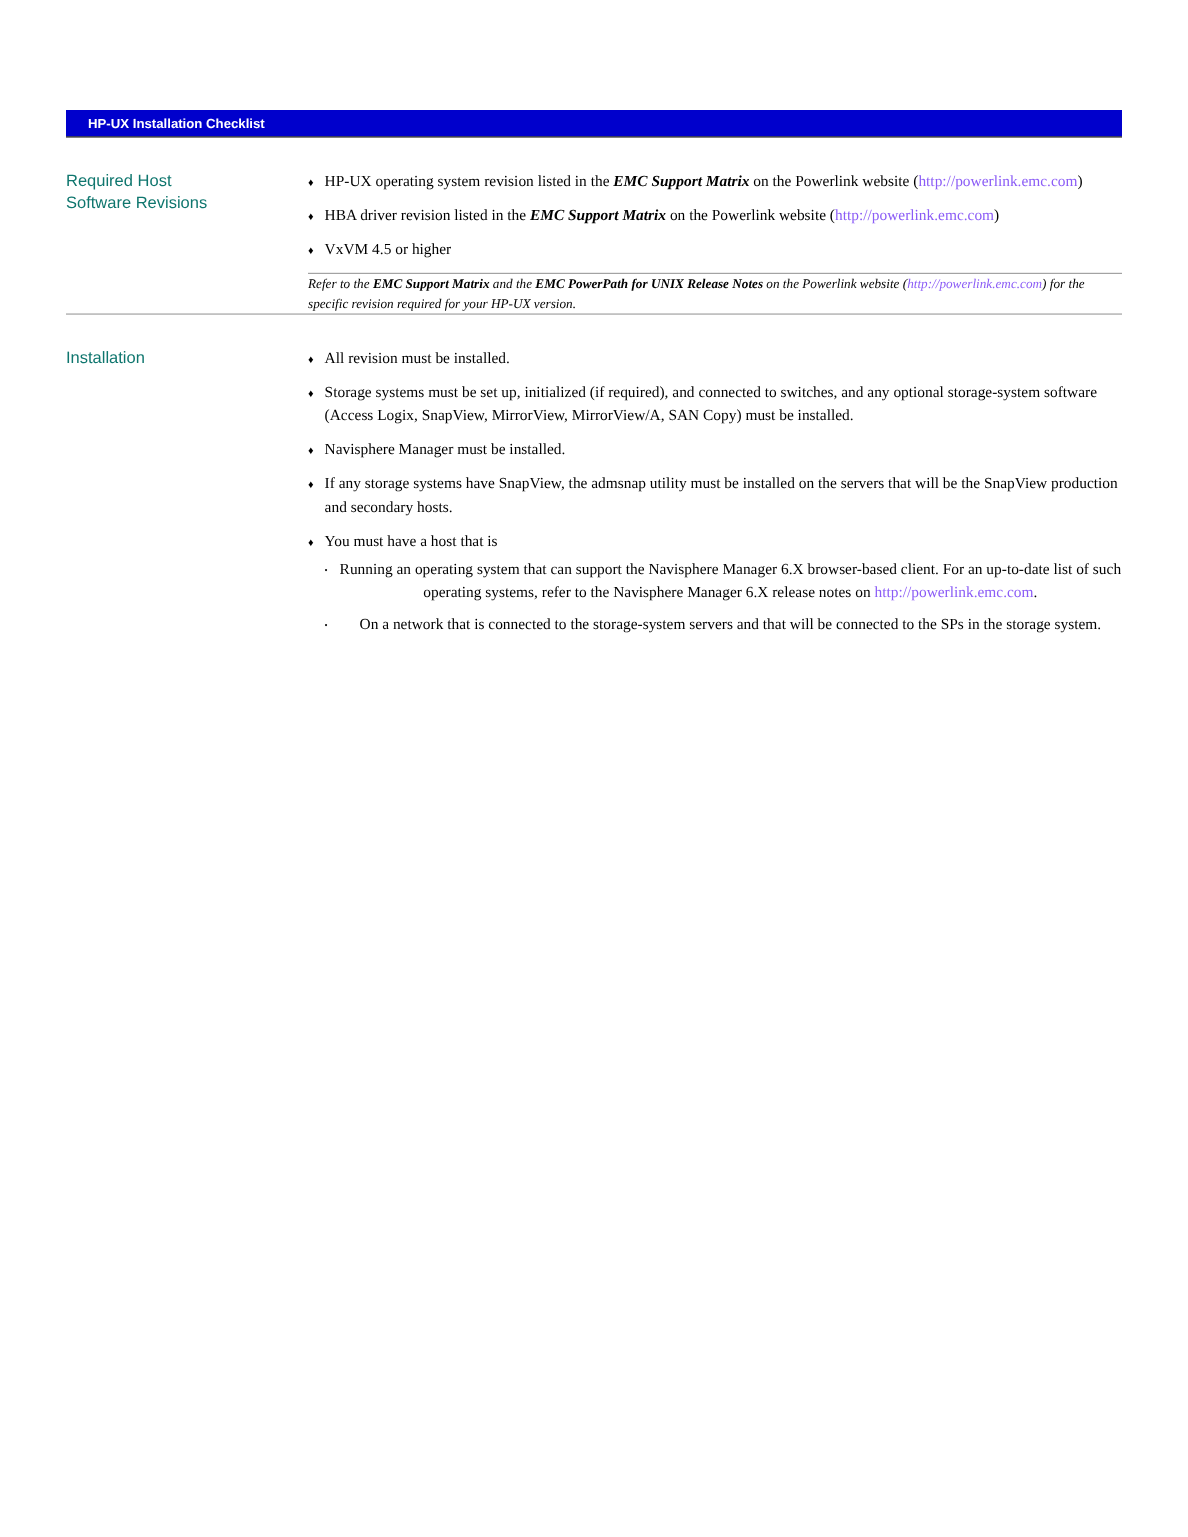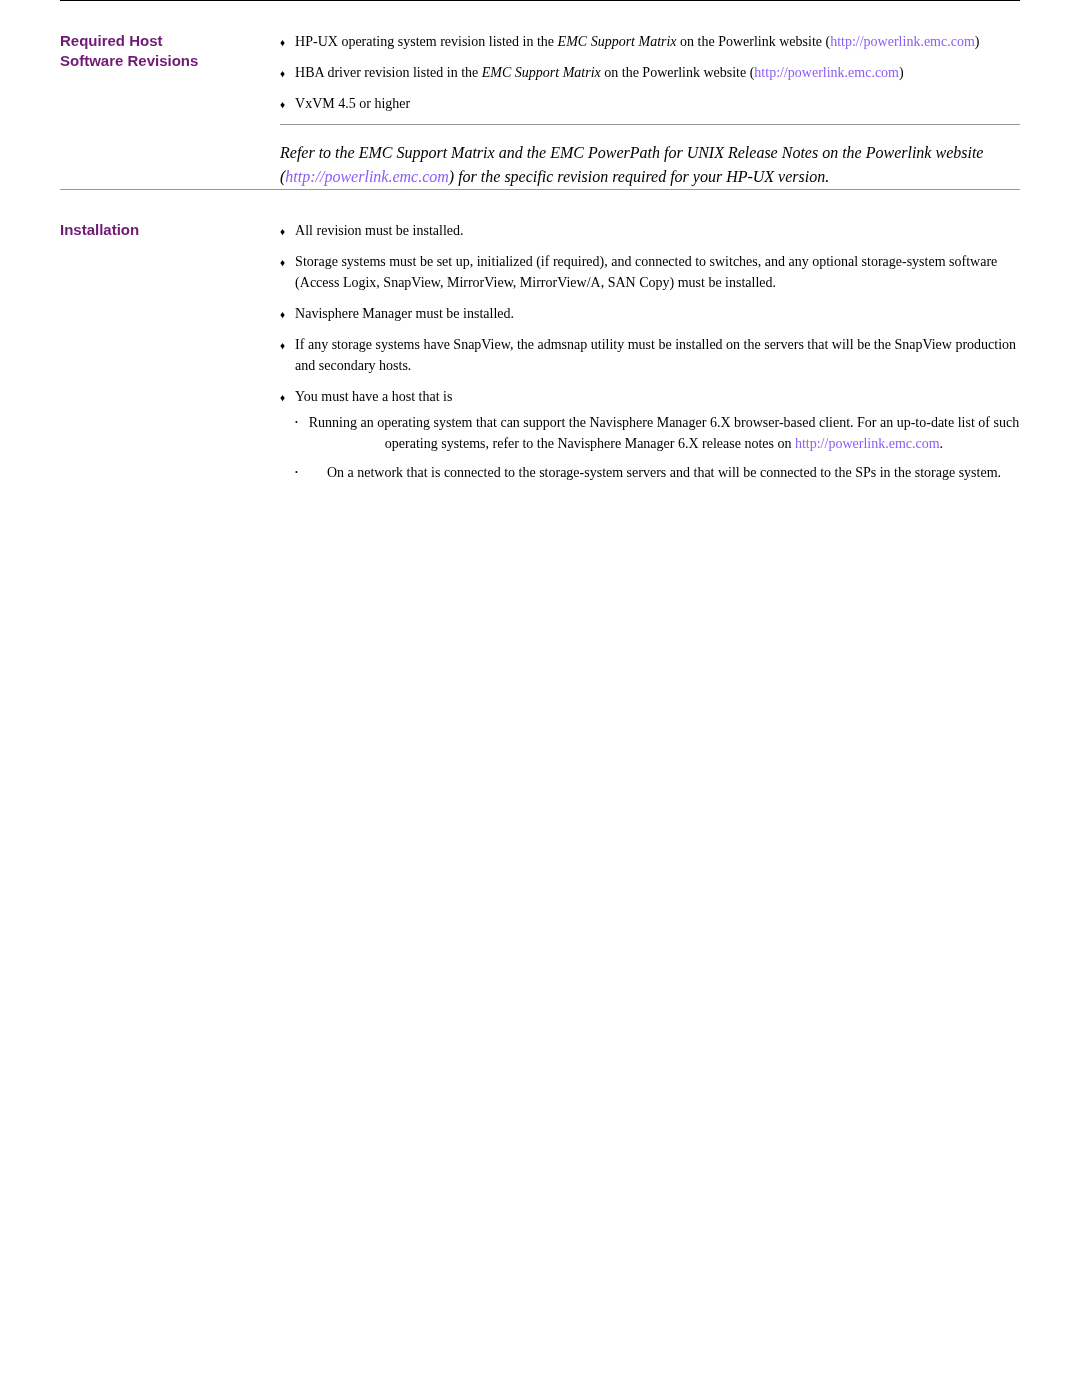--- a/index.html
+++ b/index.html
@@ -70,22 +70,22 @@
 
     .section-content-col {
       padding-top: 5px;
       border-bottom: 1px solid #999;
       padding-bottom: 30px;
     }
 
     .section-label {
       font-family: Arial, sans-serif;
       font-size: 15px;
-      font-weight: bold;
-      color: #701a75;
+      font-weight: normal;
+      color: #0f766e;
       line-height: 1.3;
     }
 
     
     .bullet-list {
       list-style: none;
       padding: 0;
       margin: 0;
     }
 
@@ -103,36 +103,37 @@
       margin-top: 4px;
       flex-shrink: 0;
     }
 
     .bullet-list > li > .li-text {
       flex: 1;
     }
 
     
     .note-text {
-      font-size: 16px;
+      font-size: 12px;
       font-style: italic;
       line-height: 1.5;
       margin-top: 8px;
       margin-left: 0;
       border-top: 1px solid #999;
-      padding-top: 16px;
+      padding-top: 0;
     }
 
     .link {
       color: #8b5cf6;
       text-decoration: none;
     }
 
     em {
       font-style: italic;
+      font-weight: bold;
     }
 
     
     .section-gap {
       height: 30px;
     }
 
     
     .sub-bullet-list {
       list-style: none;
@@ -170,20 +171,23 @@
     .section-content-col-prereq {
       padding-top: 5px;
       padding-bottom: 30px;
     }
   </style>
 </head>
 <body>
 
 <div class="page">
 
+  <div class="header-bar">
+    <span>HP-UX Installation Checklist</span>
+  </div>
 
   <hr class="top-rule">
 
   <div class="content">
 
     <table class="section-table">
       <tbody>
           <tr>
         <td class="section-label-col">
           <div class="section-label">

